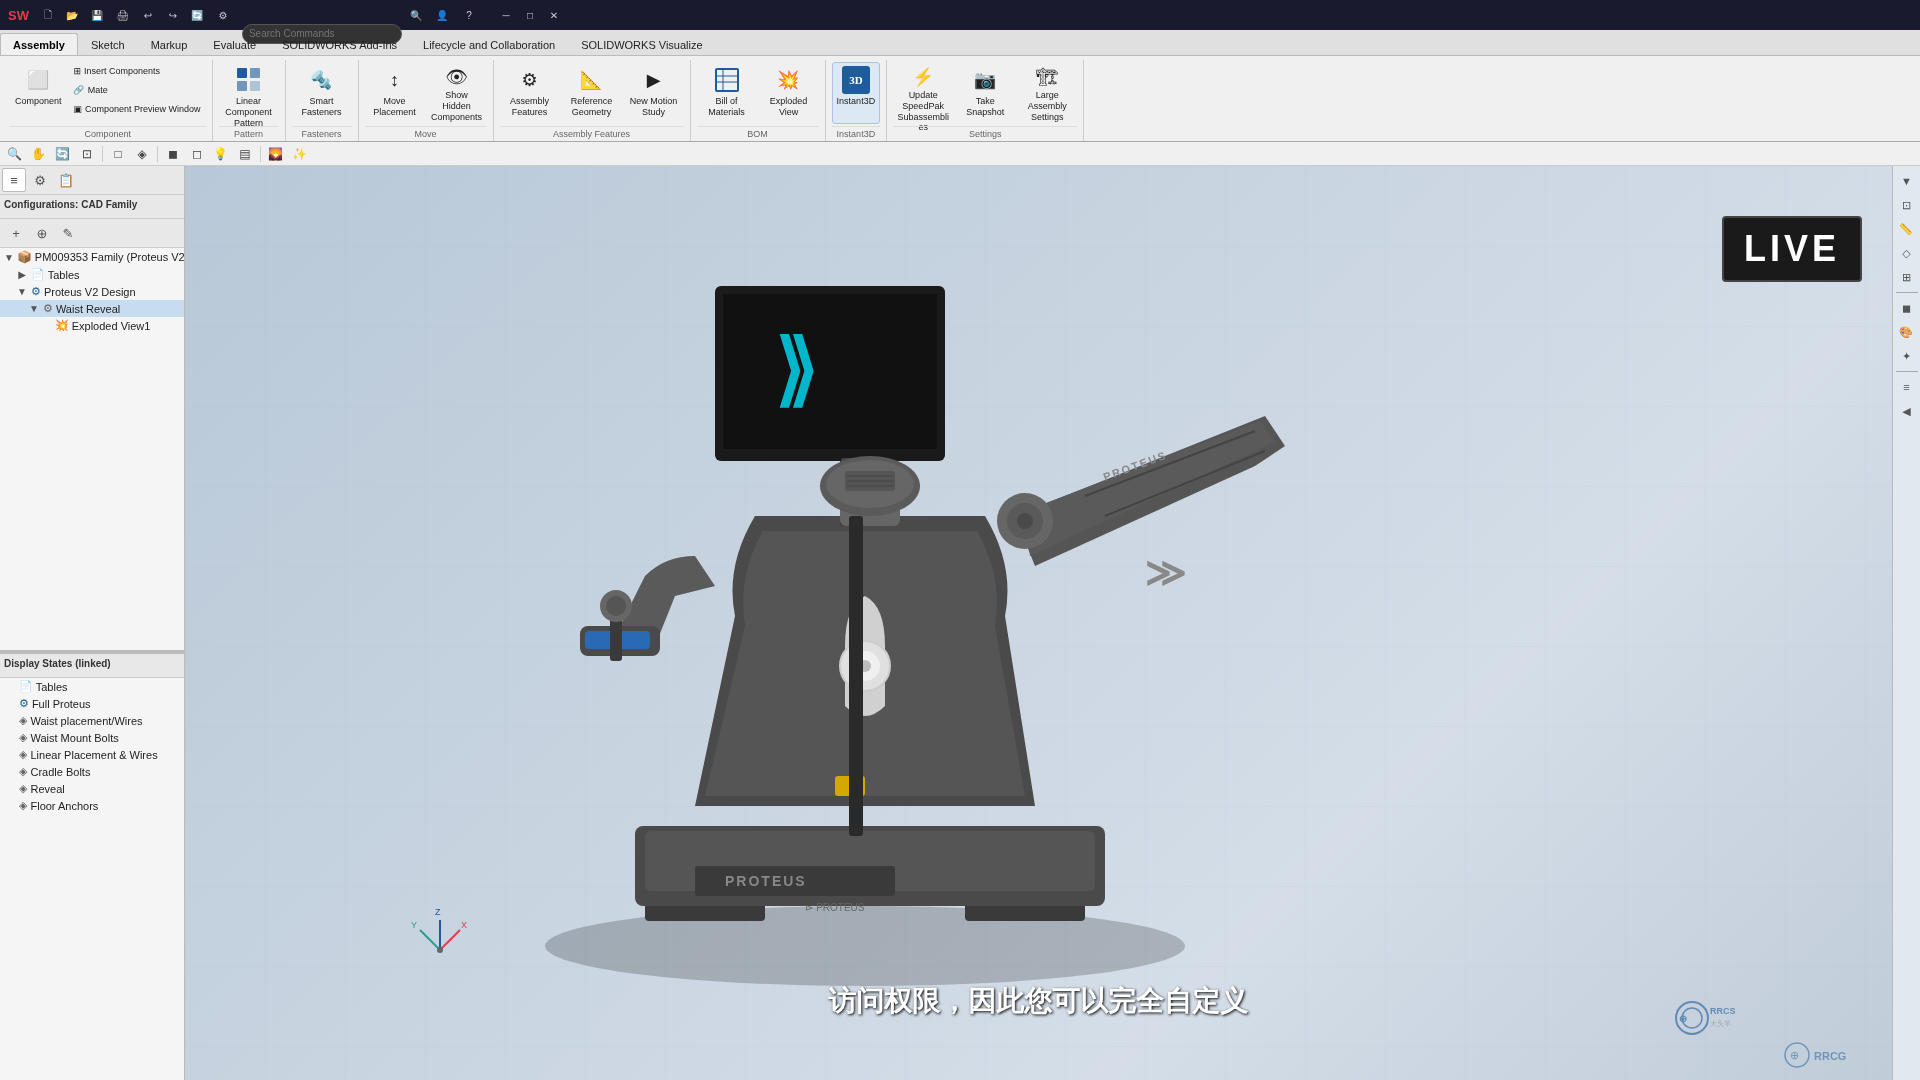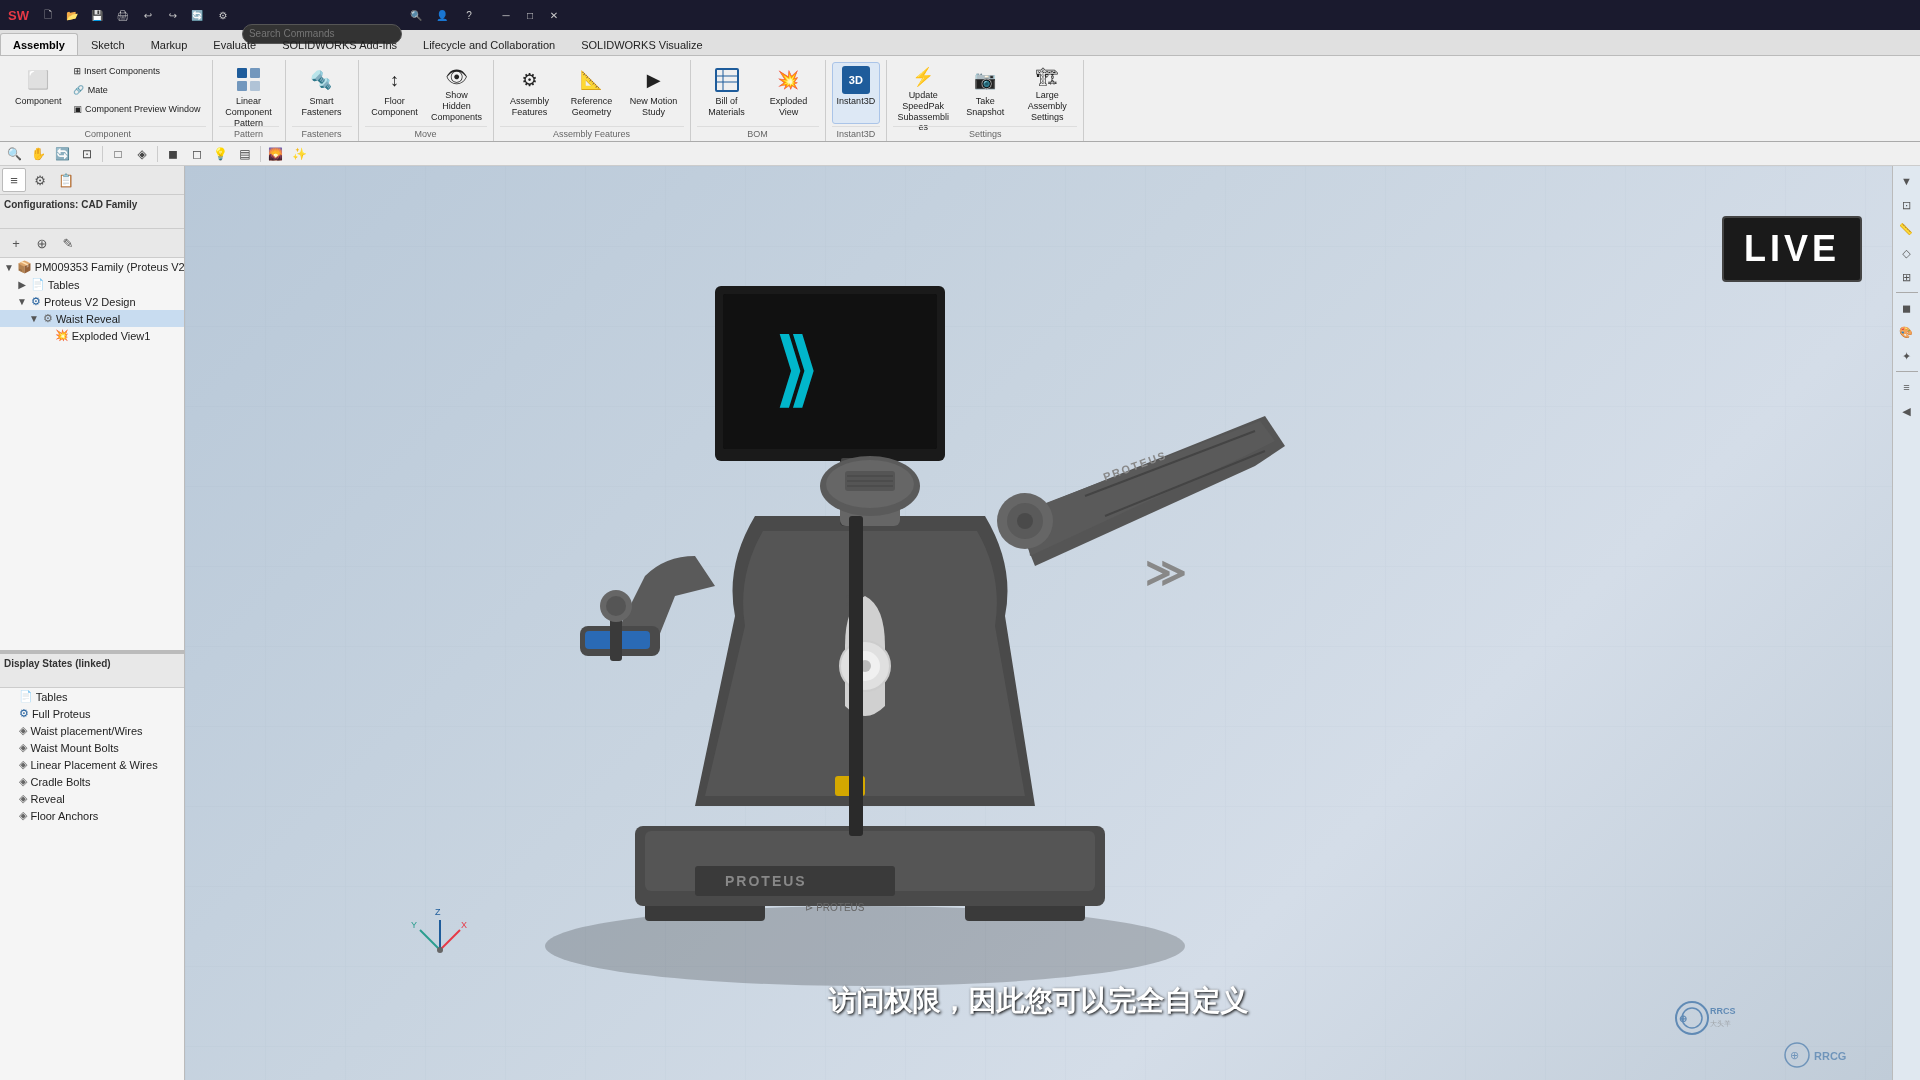--- a/index.html
+++ b/index.html
@@ -173,21 +173,21 @@
       border-radius: 2px;
       cursor: pointer;
       display: flex; align-items: center; justify-content: center;
       font-size: 13px; color: #555;
     }
     .left-tab-btn.active { background: #fff; border-color: #bbb; }
     .panel-section-header {
       font-size: 10px;
       font-weight: bold;
       color: #333;
-      padding: 4px 4px 18px;
+      padding: 4px 4px 8px;
       background: #e8e8e8;
       border-bottom: 1px solid #ccc;
     }
 
     
     .tree-item {
       display: flex;
       align-items: center;
       gap: 3px;
       padding: 2px 4px;
@@ -417,21 +417,21 @@
           <div class="btn-label">Smart Fasteners</div>
         </div>
       </div>
       <div class="ribbon-group-label">Fasteners</div>
     </div>
 
     <div class="ribbon-group">
       <div class="ribbon-group-items">
         <div class="ribbon-btn ribbon-btn-large">
           <div class="btn-icon">↕</div>
-          <div class="btn-label">Floor Component</div>
+          <div class="btn-label">Move Placement</div>
         </div>
         <div class="ribbon-btn ribbon-btn-large">
           <div class="btn-icon">👁</div>
           <div class="btn-label">Show Hidden Components</div>
         </div>
       </div>
       <div class="ribbon-group-label">Move</div>
     </div>
 
     <div class="ribbon-group">
@@ -469,21 +469,21 @@
           <div class="btn-icon">💥</div>
           <div class="btn-label">Exploded View</div>
         </div>
       </div>
       <div class="ribbon-group-label">BOM</div>
     </div>
 
     <div class="ribbon-group">
       <div class="ribbon-group-items">
         <div class="ribbon-btn ribbon-btn-large" style="background:#dde8f5;border:1px solid #aac4e8;">
-          <div class="btn-icon" style="background:#1e5c9b;color:#fff;border-radius:3px;width:28px;height:28px;display:flex;align-items:center;justify-content:center;font-size:11px;font-weight:bold;">3D</div>
+          <div class="btn-icon" style="background:#1e5c9b;color:#fff;border-radius:3px;width:28px;height:28px;display:flex;align-items:center;justify-content:center;font-size:11px;font-weight:bold;font-family:Liberation Serif, serif;">3D</div>
           <div class="btn-label">Instant3D</div>
         </div>
       </div>
       <div class="ribbon-group-label">Instant3D</div>
     </div>
 
     <div class="ribbon-group">
       <div class="ribbon-group-items">
         <div class="ribbon-btn ribbon-btn-large">
           <div class="btn-icon">⚡</div>

